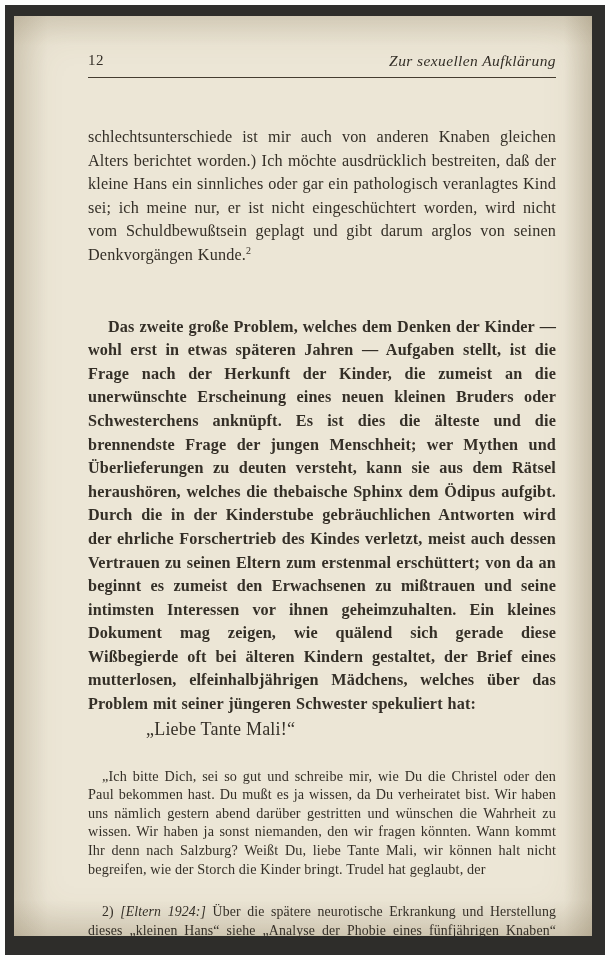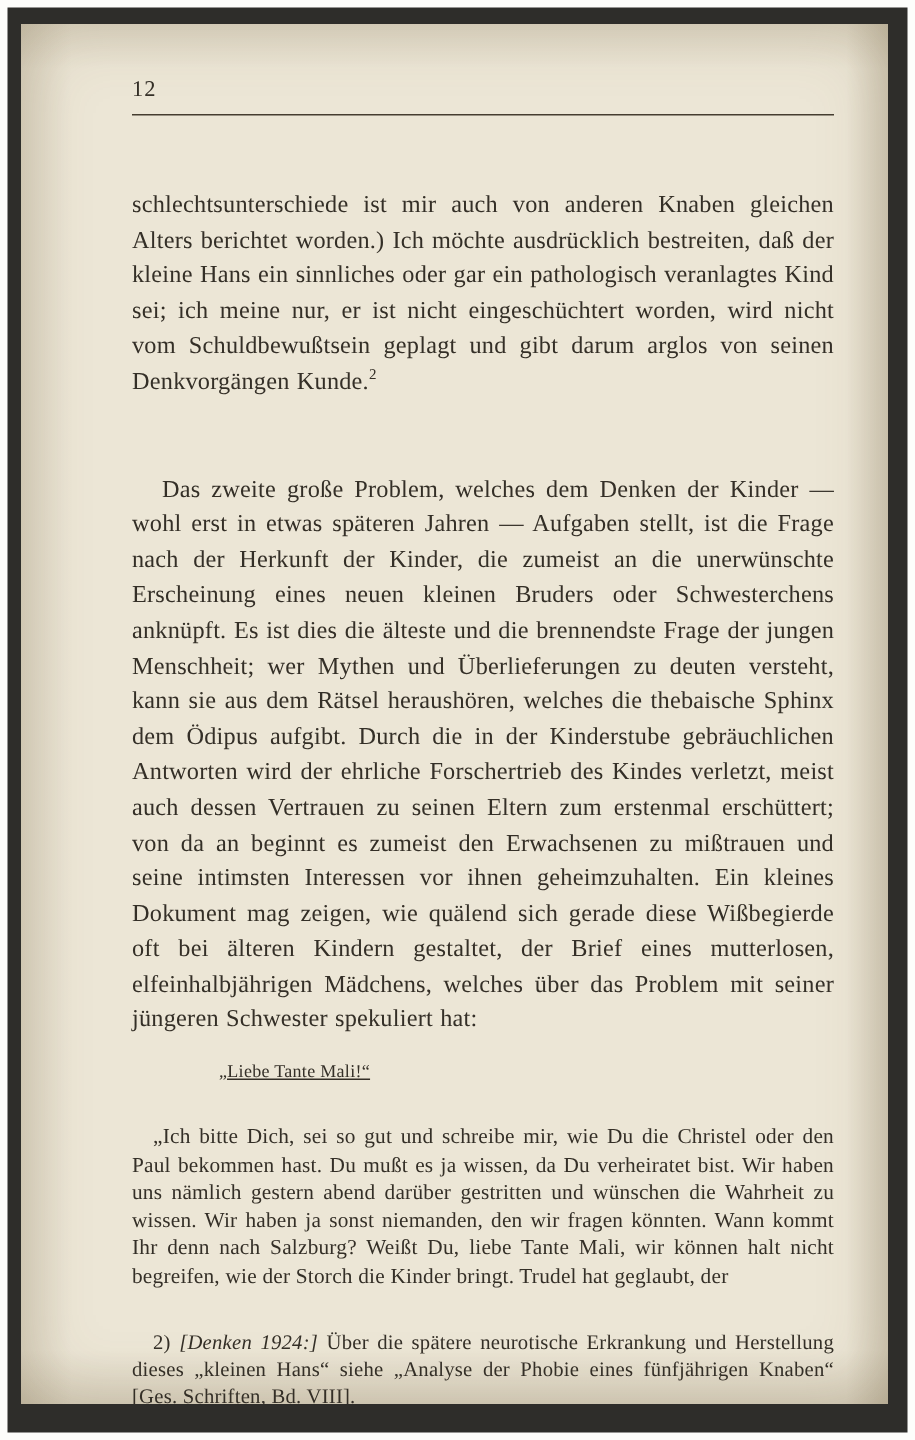--- a/index.html
+++ b/index.html
@@ -44,32 +44,31 @@
     margin-bottom: 17px;
   }
   .para {
     font-size: 16.2px;
     line-height: 23.6px;
     text-align: justify;
     letter-spacing: 0.15px;
     word-spacing: 0.6px;
     margin-top: 48px;
   }
-  .para.indent { text-indent: 20px; }
+  .para.indent { text-indent: 20px; font-weight: bold; }
   .fn-ref {
     font-size: 10px;
     vertical-align: super;
     line-height: 0;
   }
   .salutation {
-    font-size: 12px;
-    margin-top: 15px;
+    font-size: 18px;
+    margin-top: 2px;
     text-indent: 58px;
     letter-spacing: 0.2px;
-    text-decoration: underline;
   }
   .letter {
     font-size: 14.2px;
     line-height: 18.6px;
     text-align: justify;
     margin-top: 27px;
     text-indent: 14px;
     letter-spacing: 0.15px;
   }
   .footnote {
@@ -83,27 +82,28 @@
   .footnote .note-label { font-style: italic; }
 </style>
 </head>
 <body>
 
 <div class="scan-frame">
   <div class="page">
 
     <div class="page-header">
       <span class="page-number">12</span>
+      <span class="running-title">Zur sexuellen Aufklärung</span>
     </div>
     <div class="header-rule"></div>
 
     <p class="para"><span>schlechtsunterschiede ist mir auch von anderen Knaben gleichen Alters berichtet worden.) Ich möchte ausdrücklich bestreiten, daß der kleine Hans ein sinnliches oder gar ein pathologisch veranlagtes Kind sei; ich meine nur, er ist nicht eingeschüchtert worden, wird nicht vom Schuldbewußtsein geplagt und gibt darum arglos von seinen Denkvorgängen Kunde.</span><sup class="fn-ref">2</sup></p>
 
     <p class="para indent">Das zweite große Problem, welches dem Denken der Kinder — wohl erst in etwas späteren Jahren — Aufgaben stellt, ist die Frage nach der Herkunft der Kinder, die zumeist an die unerwünschte Erscheinung eines neuen kleinen Bruders oder Schwesterchens anknüpft. Es ist dies die älteste und die brennendste Frage der jungen Menschheit; wer Mythen und Überlieferungen zu deuten versteht, kann sie aus dem Rätsel heraushören, welches die thebaische Sphinx dem Ödipus aufgibt. Durch die in der Kinderstube gebräuchlichen Antworten wird der ehrliche Forschertrieb des Kindes verletzt, meist auch dessen Vertrauen zu seinen Eltern zum erstenmal erschüttert; von da an beginnt es zumeist den Erwachsenen zu mißtrauen und seine intimsten Interessen vor ihnen geheimzuhalten. Ein kleines Dokument mag zeigen, wie quälend sich gerade diese Wißbegierde oft bei älteren Kindern gestaltet, der Brief eines mutterlosen, elfeinhalbjährigen Mädchens, welches über das Problem mit seiner jüngeren Schwester spekuliert hat:</p>
 
     <p class="salutation">„Liebe Tante Mali!“</p>
 
     <p class="letter">„Ich bitte Dich, sei so gut und schreibe mir, wie Du die Christel oder den Paul bekommen hast. Du mußt es ja wissen, da Du verheiratet bist. Wir haben uns nämlich gestern abend darüber gestritten und wünschen die Wahrheit zu wissen. Wir haben ja sonst niemanden, den wir fragen könnten. Wann kommt Ihr denn nach Salzburg? Weißt Du, liebe Tante Mali, wir können halt nicht begreifen, wie der Storch die Kinder bringt. Trudel hat geglaubt, der</p>
 
-    <p class="footnote"><span class="fn-marker">2)</span> <span class="note-label">[Denken 1924:]</span> <span>Über die spätere neurotische Erkrankung und Herstellung dieses „kleinen Hans“ siehe „Analyse der Phobie eines fünfjährigen Knaben“ [Ges. Schriften, Bd. VIII].</span></p>
+    <p class="footnote"><span class="fn-marker">2)</span> <span class="note-label">[Eltern 1924:]</span> <span>Über die spätere neurotische Erkrankung und Herstellung dieses „kleinen Hans“ siehe „Analyse der Phobie eines fünfjährigen Knaben“ [Ges. Schriften, Bd. VIII].</span></p>
 
   </div>
 </div>
 
 </body></html>

